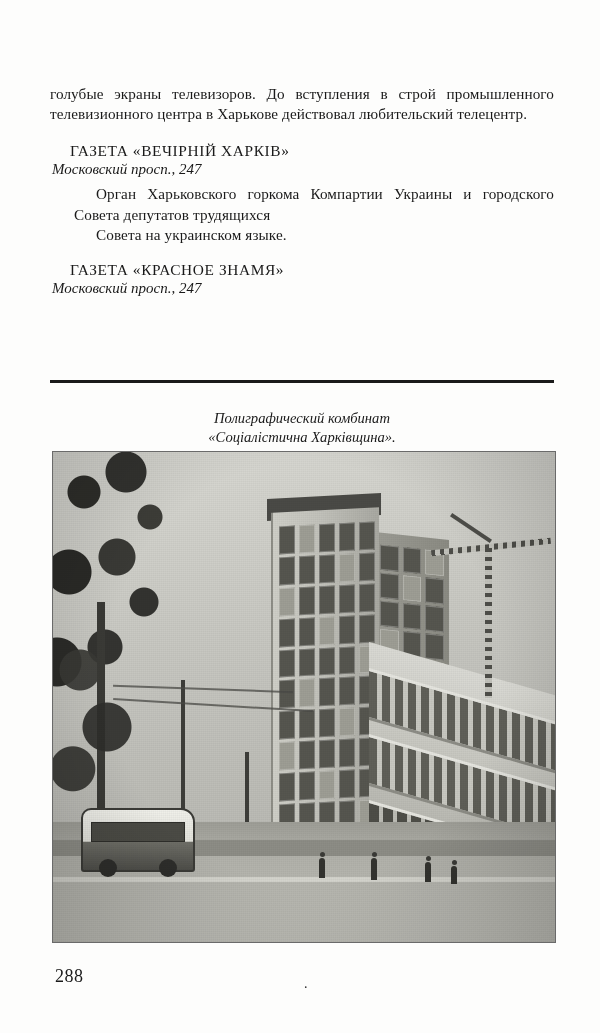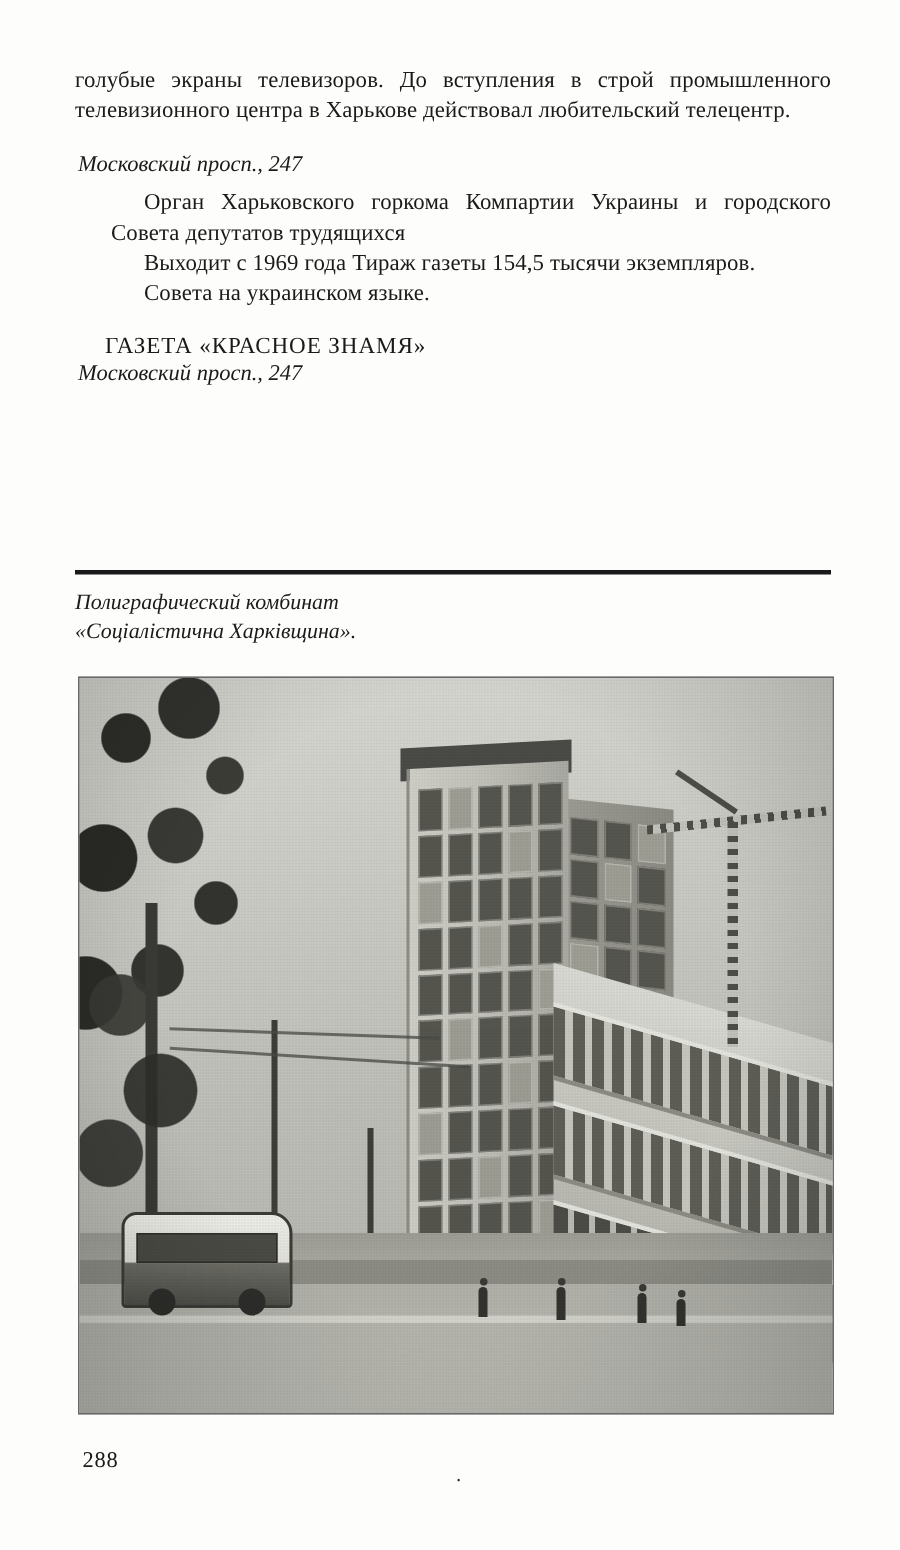--- a/index.html
+++ b/index.html
@@ -35,20 +35,21 @@
   }
   .body-para {
     text-indent: 0;
   }
   .indent {
     text-indent: 22px;
     margin-left: 24px;
   }
   .intro {
     margin-bottom: 18px;
+    margin-top: 40px;
   }
   .section {
     margin-top: 16px;
   }
   .heading {
     font-size: 15.4px;
     letter-spacing: 0.6px;
     margin-left: 20px;
     margin-bottom: 1px;
     white-space: nowrap;
@@ -66,25 +67,26 @@
     position: absolute;
     left: 50px;
     top: 380px;
     width: 504px;
     height: 3px;
     background: #1a1a1a;
   }
   .caption {
     position: absolute;
     left: 50px;
-    top: 393px;
+    top: 409px;
     width: 504px;
     font-style: italic;
     font-size: 14.6px;
     line-height: 1.32;
+    text-align: center;
   }
   .photo-frame {
     position: absolute;
     left: 52px;
     top: 451px;
     width: 502px;
     height: 490px;
     border: 1px solid #6a6a6a;
     overflow: hidden;
     background: #b9b9b4;
@@ -332,45 +334,45 @@
   .vignette {
     position: absolute;
     inset: 0;
     background: radial-gradient(ellipse at 50% 45%, rgba(0,0,0,0) 55%, rgba(0,0,0,0.18) 100%);
     pointer-events: none;
   }
   .page-number {
     position: absolute;
     left: 55px;
     top: 966px;
-    font-size: 15px;
+    font-size: 18px;
     letter-spacing: 0.5px;
   }
   .footer-dot {
     position: absolute;
     left: 304px;
     top: 976px;
     font-size: 14px;
     color: #2a2a2a;
   }
 </style>
 </head>
 <body>
 
 <div class="page">
 
   <div class="content">
 
     <p class="body-para intro">голубые экраны телевизоров. До вступления в строй промышленного телевизионного центра в Харькове действовал любительский телецентр.</p>
 
     <div class="section">
+      <div class="heading">ГАЗЕТА «ВЕЧІРНІЙ ХАРКІВ»</div>
       <div class="subheading">Московский просп., 247</div>
       <div class="para-block">
         <p class="indent">Орган Харьковского горкома Компартии Украины и городского Совета депутатов трудящихся</p>
-        <p class="indent">Выходит с 1969 года Тираж газеты 154,5 тысячи экземпляров.</p>
         <p class="indent">Совета на украинском языке.</p>
       </div>
     </div>
 
     <div class="section">
       <div class="heading">ГАЗЕТА «КРАСНОЕ ЗНАМЯ»</div>
       <div class="subheading">Московский просп., 247</div>
     </div>
 
   </div>

